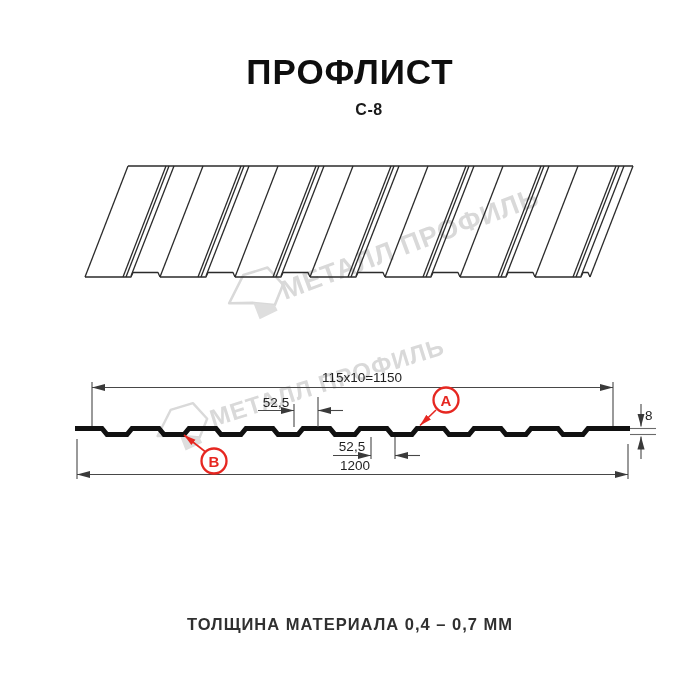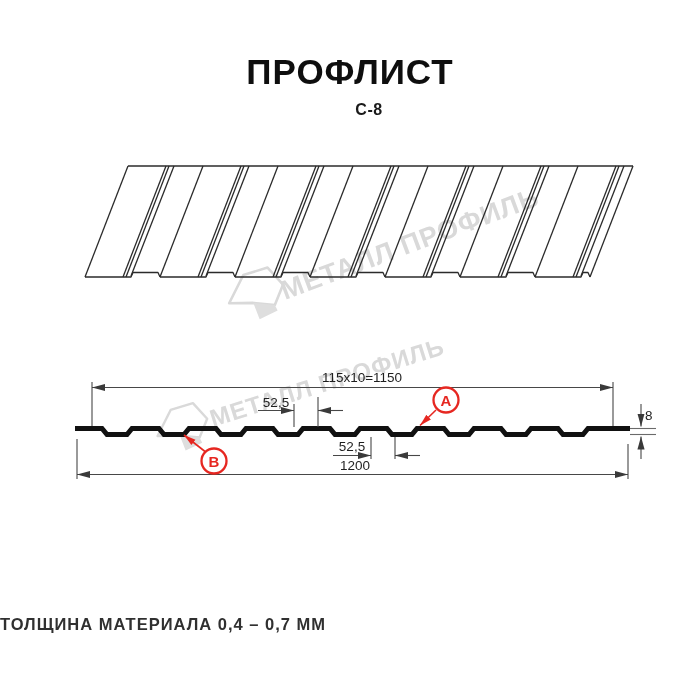--- a/index.html
+++ b/index.html
@@ -1,21 +1,21 @@
 <!DOCTYPE html>
 <html><head>
 <meta charset="utf-8">
 <style>
   html,body{margin:0;padding:0;width:700px;height:700px;background:#fff;overflow:hidden;
     font-family:"Liberation Sans",sans-serif;}
   .stage{position:relative;width:700px;height:524px;background:#fff;}
   .header{position:absolute;top:0;left:0;width:700px;text-align:center;}
   .title{margin-top:52px;font-size:35px;font-weight:800;letter-spacing:1px;color:#0e0e0e;}
   .subtitle{margin-top:9px;font-size:16px;font-weight:700;letter-spacing:.5px;color:#1a1a1a;padding-left:38px;}
-  .caption{position:absolute;top:615px;left:0;width:700px;text-align:left;
+  .caption{position:absolute;top:615px;left:0;width:700px;text-align:center;
     font-size:16.5px;font-weight:700;letter-spacing:1px;color:#303030;}
   svg{position:absolute;top:0;left:0;}
   svg text{font-family:"Liberation Sans",sans-serif;}
   .dimtxt{font-size:13.5px;fill:#1f1f1f;}
   .marktxt{font-size:15px;font-weight:700;}
   .wmtxt{font-size:27px;font-weight:700;letter-spacing:1px;}
   .wmtxt2{font-size:24px;font-weight:700;letter-spacing:1px;}
 </style>
 </head>
 <body>

